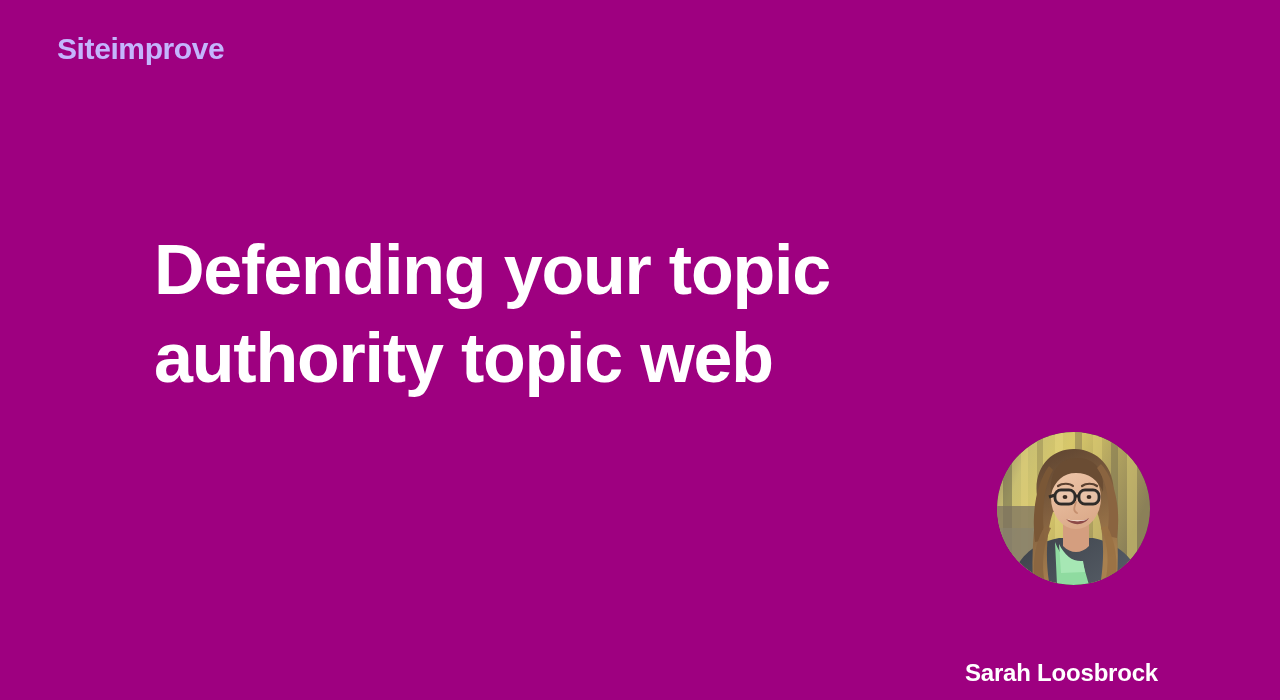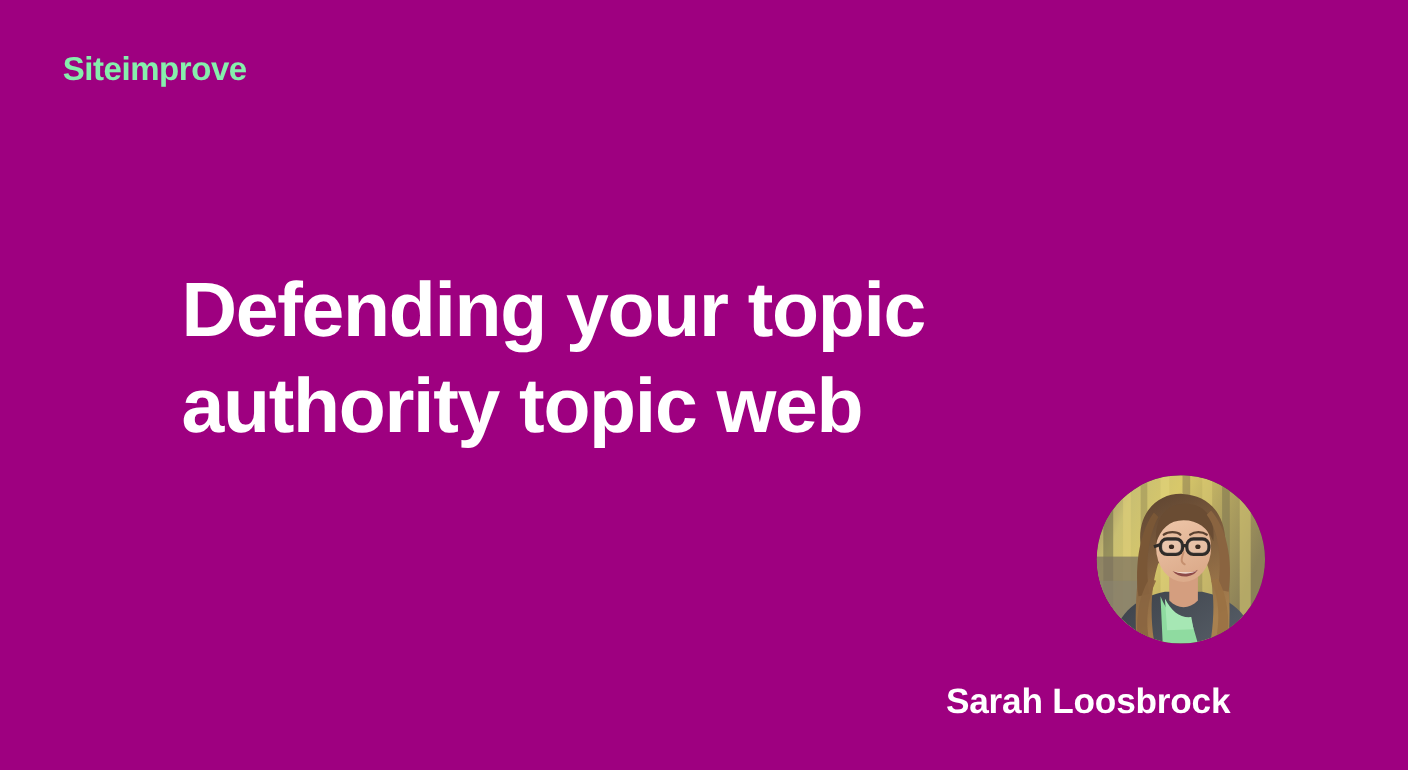--- a/index.html
+++ b/index.html
@@ -20,36 +20,36 @@
     width: 1280px;
     height: 700px;
     background: #9e0080;
     overflow: hidden;
   }
 
   
   .brand-logo {
     position: absolute;
     left: 57px;
-    top: 46px;
+    top: 31px;
     font-size: 30px;
     line-height: 36px;
     font-weight: bold;
-    color: #86efac;
+    color: #c4b5fd;
     letter-spacing: -0.4px;
     white-space: nowrap;
   }
 
   
   .headline {
     position: absolute;
     left: 150px;
     top: 222px;
     width: 860px;
-    margin: 15px;
+    margin: 4px;
     padding: 0;
     font-size: 70px;
     line-height: 88px;
     font-weight: bold;
     color: #ffffff;
     letter-spacing: -1.2px;
   }
   .headline-line {
     display: block;
     white-space: nowrap;
@@ -67,23 +67,24 @@
   }
   .avatar svg {
     display: block;
     width: 153px;
     height: 153px;
   }
 
   .speaker-name {
     position: absolute;
     left: 860px;
-    top: 622px;
+    top: 658px;
     width: 298px;
-    font-size: 32px;
+    text-align: right;
+    font-size: 24px;
     line-height: 30px;
     font-weight: bold;
     color: #ffffff;
     letter-spacing: -0.2px;
     white-space: nowrap;
   }
 </style>
 </head>
 <body>
 

